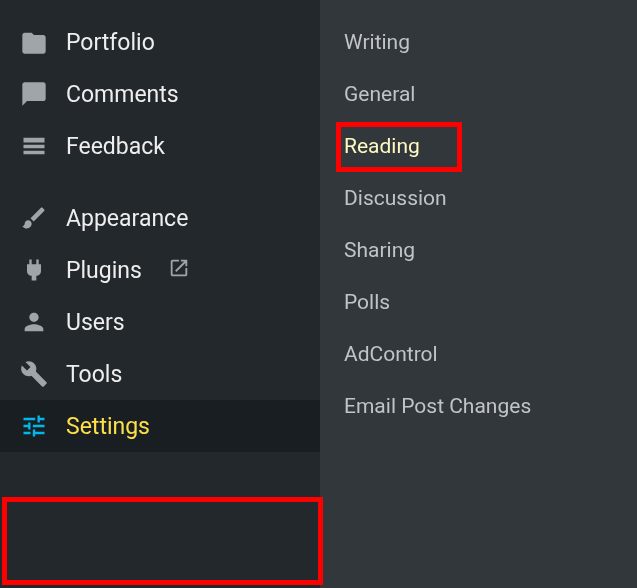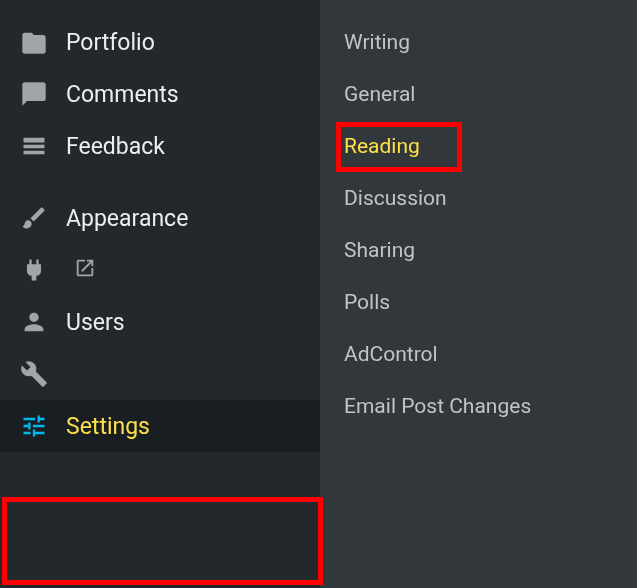--- a/index.html
+++ b/index.html
@@ -84,21 +84,21 @@
       background: #32373c;
       padding-top: 16px;
     }
     .submenu-item {
       padding: 14px 24px;
       cursor: pointer;
       color: #c0c4c8;
       font-size: 21px;
     }
     .submenu-item.active {
-      color: #fde047;
+      color: #fef9c3;
     }
     .highlight-box-settings {
       position: absolute;
       border: 5px solid #ff0000;
       left: 2px;
       top: 497px;
       width: 321px;
       height: 88px;
       pointer-events: none;
     }
@@ -153,20 +153,21 @@
     </span>
     <span class="sidebar-label">Appearance</span>
   </div>
 
   <div class="sidebar-item">
     <span class="icon">
       <svg viewBox="0 0 24 24">
           <path d="M16 7V3h-2v4h-4V3H8v4H6v6c0 2.21 1.79 4 4 4v4h4v-4c2.21 0 4-1.79 4-4V7h-2z"></path>
         </svg>
     </span>
+    <span class="sidebar-label">Plugins</span>
     <span class="ext-icon">
       <svg viewBox="0 0 24 24">
           <path d="M19 19H5V5h7V3H5c-1.11 0-2 .9-2 2v14c0 1.1.89 2 2 2h14c1.1 0 2-.9 2-2v-7h-2v7zM14 3v2h3.59l-9.83 9.83 1.41 1.41L19 6.41V10h2V3h-7z"></path>
         </svg>
     </span>
   </div>
 
   <div class="sidebar-item">
     <span class="icon">
       <svg viewBox="0 0 24 24">
@@ -175,20 +176,21 @@
     </span>
     <span class="sidebar-label">Users</span>
   </div>
 
   <div class="sidebar-item">
     <span class="icon">
       <svg viewBox="0 0 24 24">
           <path d="M22.7 19l-9.1-9.1c.9-2.3.4-5-1.5-6.9-2-2-5-2.4-7.4-1.3L9 6 6 9 1.6 4.7C.4 7.1.9 10.1 2.9 12.1c1.9 1.9 4.6 2.4 6.9 1.5l9.1 9.1c.4.4 1 .4 1.4 0l2.3-2.3c.5-.4.5-1.1.1-1.4z"></path>
         </svg>
     </span>
+    <span class="sidebar-label">Tools</span>
   </div>
 
   <div class="sidebar-item active">
     <span class="icon">
       <svg viewBox="0 0 24 24">
           <path d="M3 17v2h6v-2H3zM3 5v2h10V5H3zm10 16v-2h8v-2h-8v-2h-2v6h2zM7 9v2H3v2h4v2h2V9H7zm14 4v-2H11v2h10zm-6-4h2V7h4V5h-4V3h-2v6z"></path>
         </svg>
     </span>
     <span class="sidebar-label">Settings</span>
   </div>

